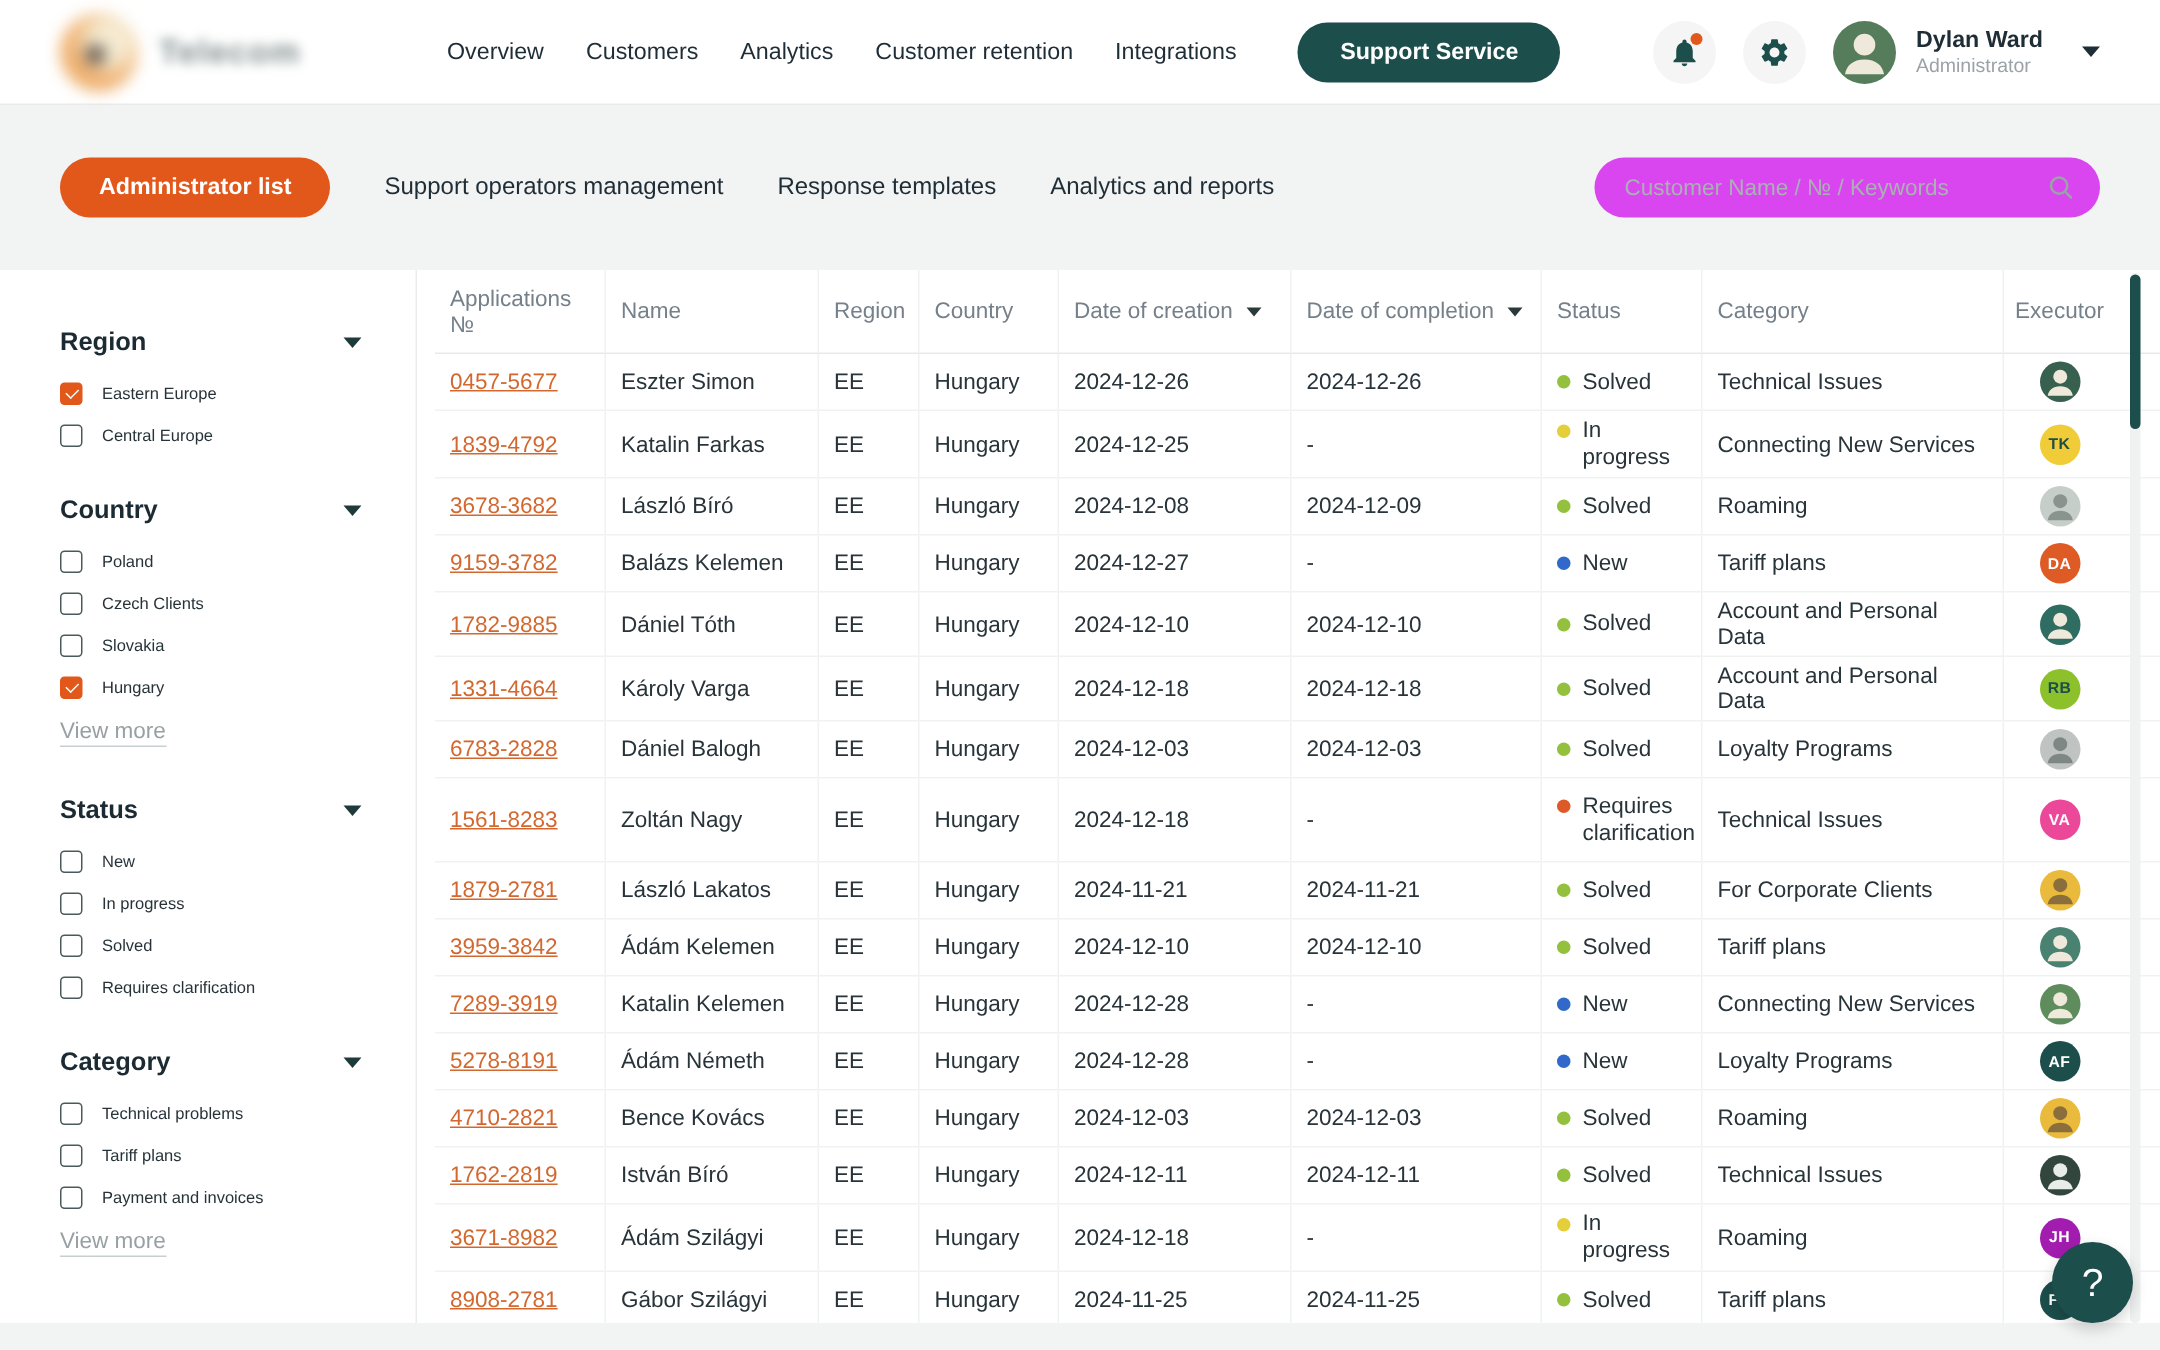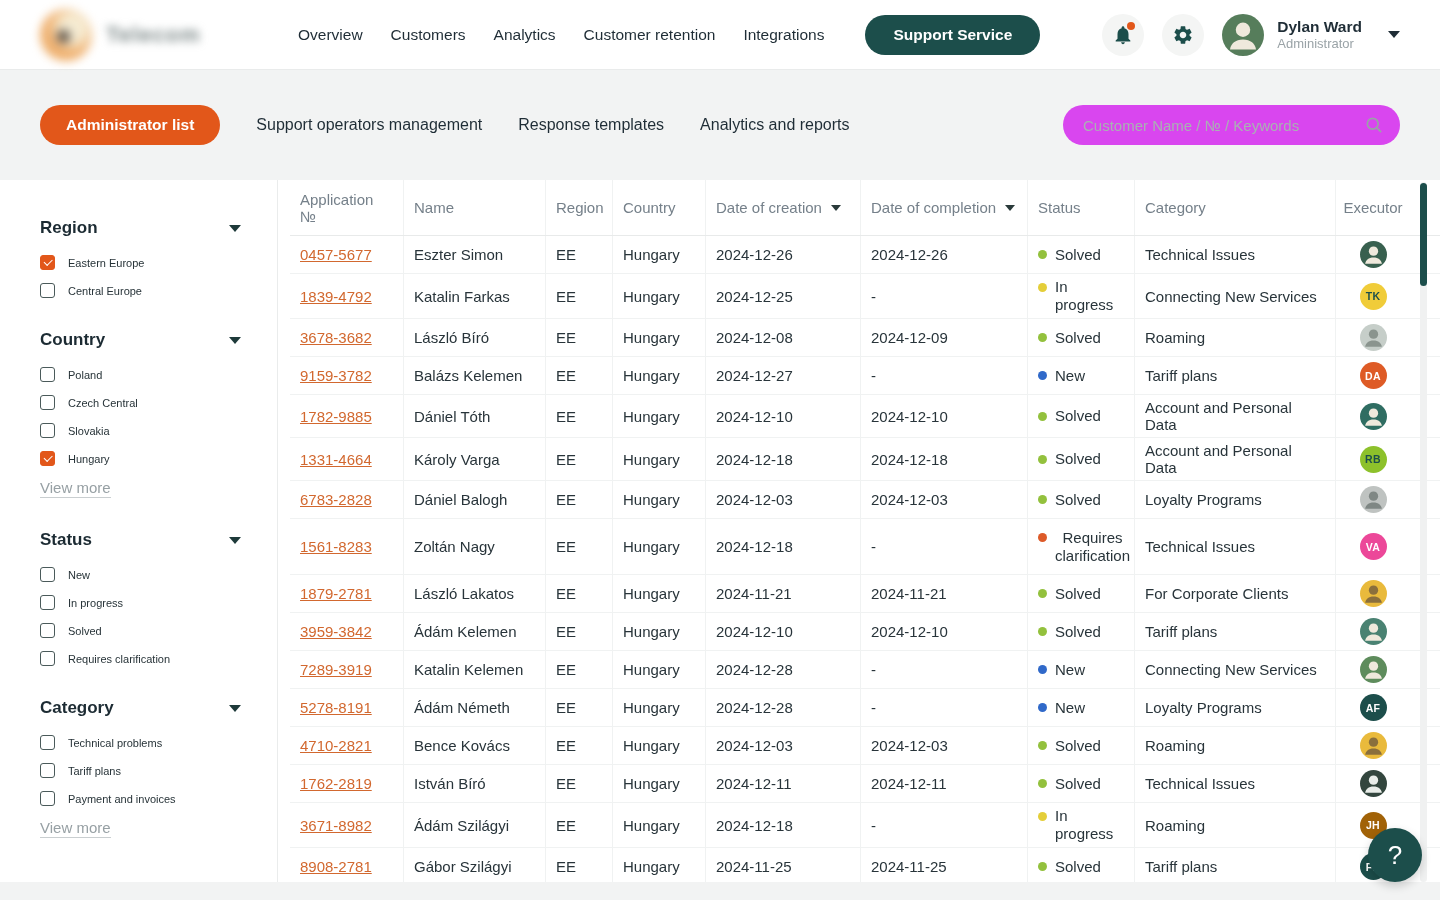--- a/index.html
+++ b/index.html
@@ -196,21 +196,21 @@
         </label>
       </div>
       <div class="fsection"><div class="fsection-head">
           <div class="fsection-title">Country</div>
           <div class="sec-chev"></div>
         </div><label class="fopt">
           <span class="cb"></span>
           <span class="fopt-label">Poland</span>
         </label><label class="fopt">
           <span class="cb"></span>
-          <span class="fopt-label">Czech Central</span>
+          <span class="fopt-label">Czech Clients</span>
         </label><label class="fopt">
           <span class="cb"></span>
           <span class="fopt-label">Slovakia</span>
         </label><label class="fopt">
           <span class="cb checked"></span>
           <span class="fopt-label">Hungary</span>
         </label><a class="view-more">View more</a></div>
       <div class="fsection">
         <div class="fsection-head">
           <div class="fsection-title">Status</div>
@@ -243,21 +243,21 @@
           <span class="cb"></span>
           <span class="fopt-label">Tariff plans</span>
         </label><label class="fopt">
           <span class="cb"></span>
           <span class="fopt-label">Payment and invoices</span>
         </label><a class="view-more">View more</a></div>
     </aside>
   <div class="tablewrap">
     <div class="thead" id="thead">
         <div class="th c-num">
-          <span>Application №</span>
+          <span>Applications №</span>
         </div>
         <div class="th c-name">
           <span>Name</span>
         </div>
         <div class="th c-region">
           <span>Region</span>
         </div>
         <div class="th c-country">
           <span>Country</span>
         </div>
@@ -523,21 +523,21 @@
           </div>
           <div class="td c-executor">
             <div class="av" style="background: rgb(191, 195, 193);">
               <svg width="27" height="27" viewBox="0 0 32 32">
       <circle cx="16" cy="12" r="5.5" fill="#7F8784"></circle>
       <path d="M16 19.5c-5.8 0-9.3 3.2-9.9 7.5h19.8c-.6-4.3-4.1-7.5-9.9-7.5z" fill="#7F8784"></path>
               </svg>
             </div>
           </div>
         </div>
-        <div class="trow" style="min-height: 56px; text-align: center;">
+        <div class="trow" style="min-height: 56px;">
           <div class="td c-num">
             <a class="app-link">1561-8283</a>
           </div>
           <div class="td c-name">
             <span>Zoltán Nagy</span>
           </div>
           <div class="td c-region">
             <span>EE</span>
           </div>
           <div class="td c-country">
@@ -805,21 +805,21 @@
           <div class="td c-status">
             <div class="status-inner">
               <span class="dot in_progress"></span>
               <span>In progress</span>
             </div>
           </div>
           <div class="td c-category">
             <span>Roaming</span>
           </div>
           <div class="td c-executor">
-            <div class="av" style="background: #a16207;">
+            <div class="av" style="background: #a21caf;">
               <span class="av-init" style="color: rgb(255, 255, 255);">JH</span>
             </div>
           </div>
         </div>
         <div class="trow">
           <div class="td c-num">
             <a class="app-link">8908-2781</a>
           </div>
           <div class="td c-name">
             <span>Gábor Szilágyi</span>

